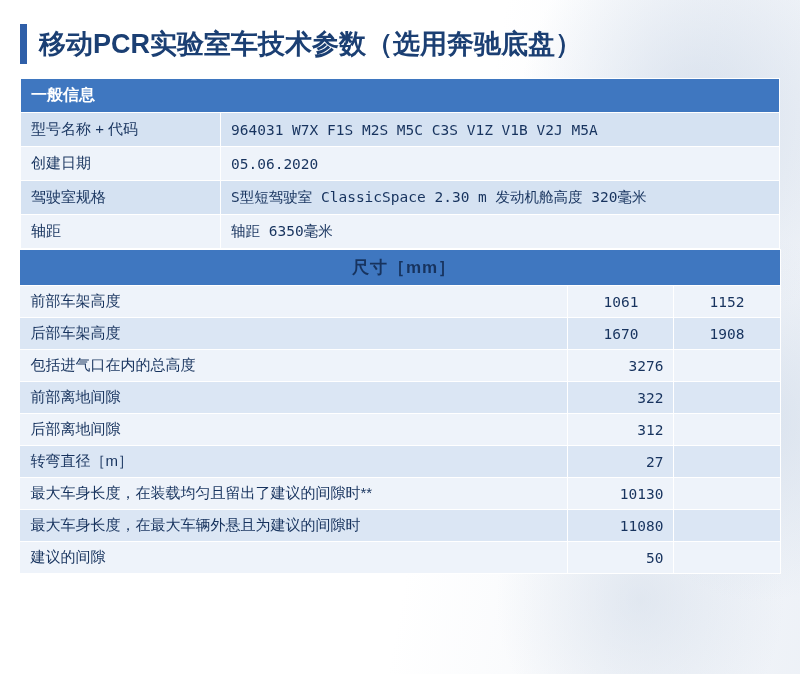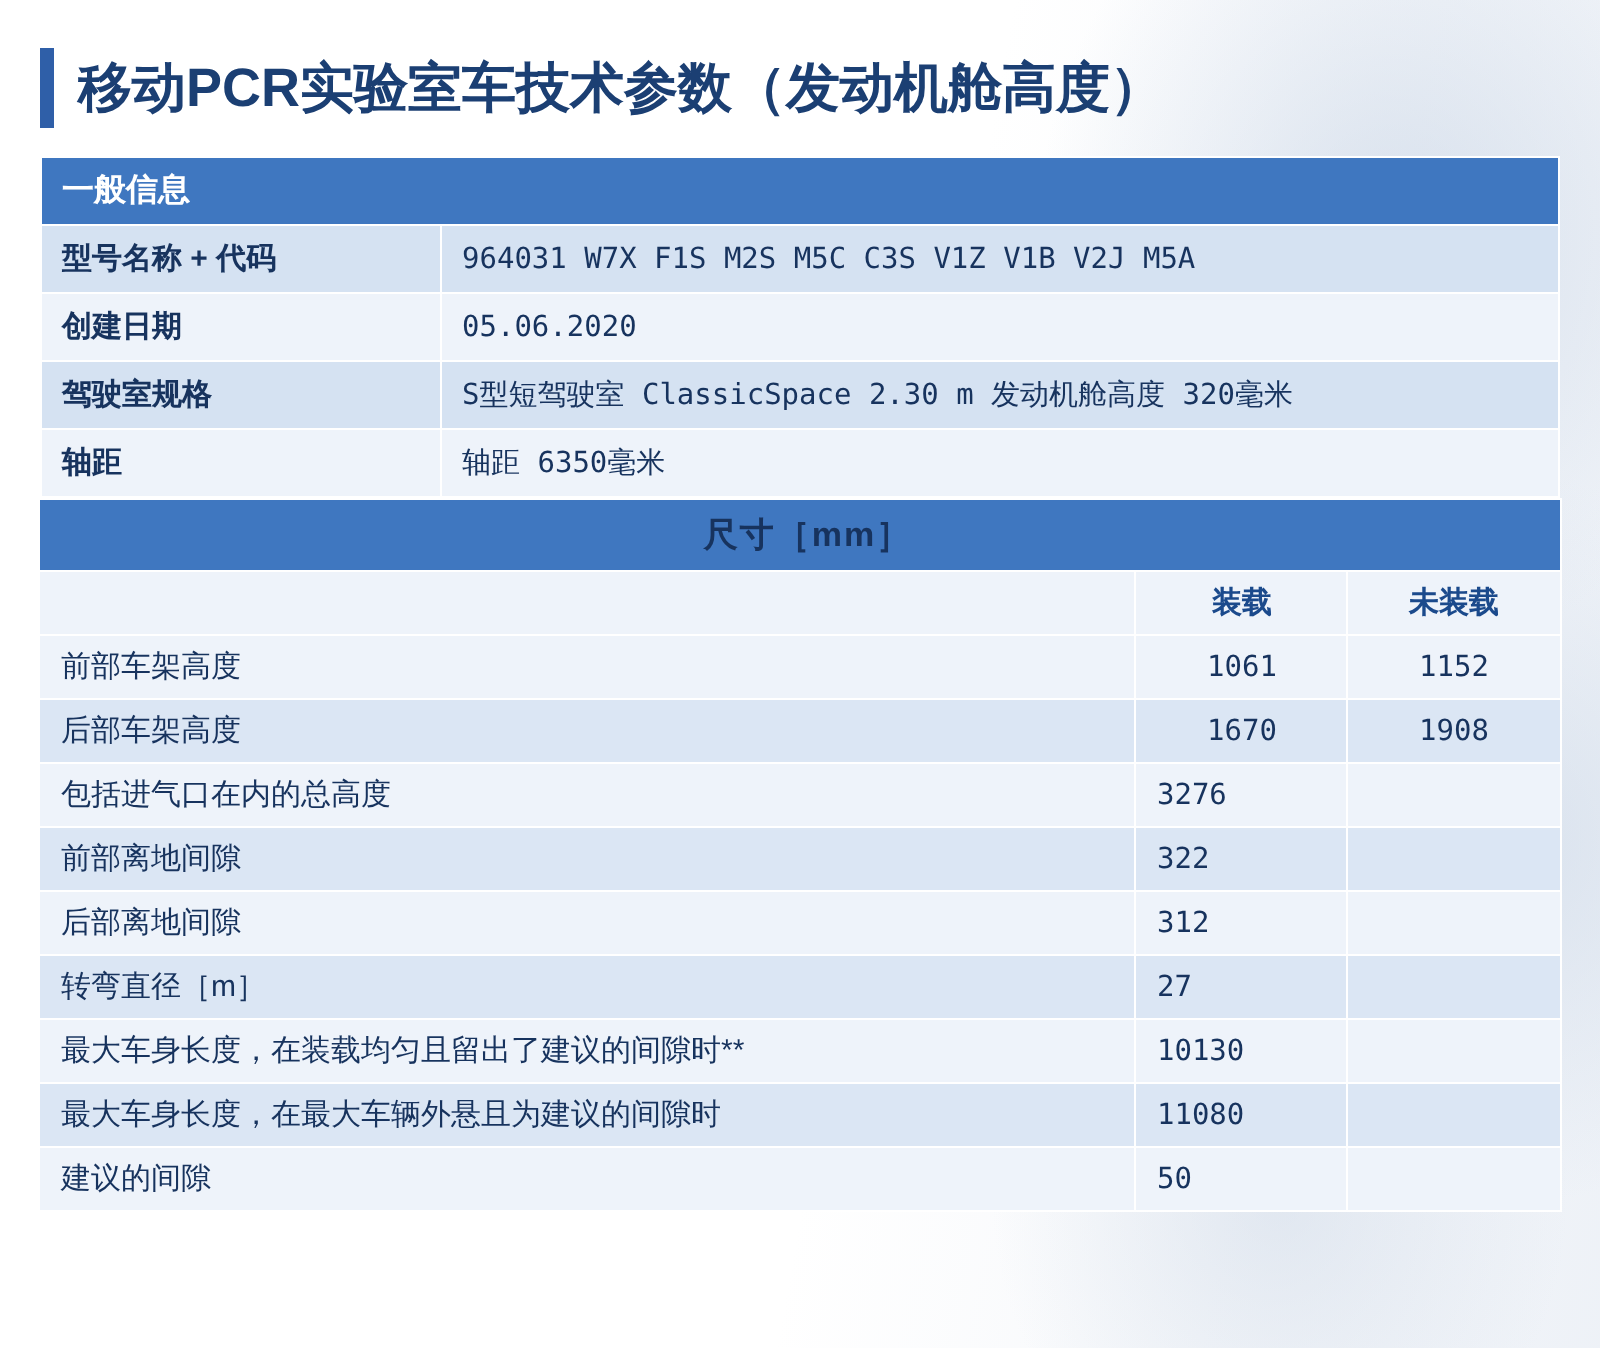--- a/index.html
+++ b/index.html
@@ -77,21 +77,21 @@
   .row td {
     font-size: 15px;
     color: #17335e;
     padding: 7px 10px;
     border: 1px solid #ffffff;
     vertical-align: middle;
   }
   .row.alt td { background: #d5e2f2; }
   .row.plain td { background: #eef3fa; }
 
-  td.label { width: 200px; font-weight: bold; }
+  td.label { width: 200px; }
   td.value { font-family: "DejaVu Sans Mono", monospace; font-size: 14.5px; }
 
   
   .dims {
     width: 760px;
     margin: 0 auto;
     border-collapse: collapse;
     table-layout: fixed;
   }
   .dims td, .dims th {
@@ -111,37 +111,37 @@
   .dims .c-v1 { width: 96px; }
   .dims .c-v2 { width: 96px; }
   .dims td.num {
     font-family: "DejaVu Sans Mono", monospace;
     font-size: 14.5px;
     text-align: center;
   }
   .dims td.numleft {
     font-family: "DejaVu Sans Mono", monospace;
     font-size: 14.5px;
-    text-align: left;
+    text-align: right;
   }
   .shade-a td { background: #dbe6f4; }
   .shade-b td { background: #eef3fa; }
   .hdr-row th { background: #eef3fa; }
   .hdr-row th.blank { background: #eef3fa; }
 </style>
 </head>
 <body>
 
 <div class="bg-wash"></div>
 
 <div class="page">
 
   <div class="title-wrap">
     <div class="title-bar"></div>
-    <div class="title-text">移动PCR实验室车技术参数（发动机舱高度）</div>
+    <div class="title-text">移动PCR实验室车技术参数（选用奔驰底盘）</div>
   </div>
 
   <table class="tbl">
     <colgroup>
         <col style="width:200px">
         <col>
       </colgroup>
     <tbody>
       <tr class="section-head">
         <td colspan="2">一般信息</td>
@@ -168,25 +168,20 @@
   <table class="dims">
     <colgroup>
       <col class="c-name" style="width:548px">
       <col class="c-v1" style="width:106px">
       <col class="c-v2" style="width:106px">
     </colgroup>
     <tbody>
       <tr class="section-head center">
         <td colspan="3">尺寸［mm］</td>
       </tr>
-      <tr class="hdr-row">
-        <th class="blank"></th>
-        <th>装载</th>
-        <th>未装载</th>
-      </tr>
 
       <tr class="shade-b">
         <td>前部车架高度</td>
         <td class="num">1061</td>
         <td class="num">1152</td>
       </tr>
       <tr class="shade-a">
         <td>后部车架高度</td>
         <td class="num">1670</td>
         <td class="num">1908</td>

